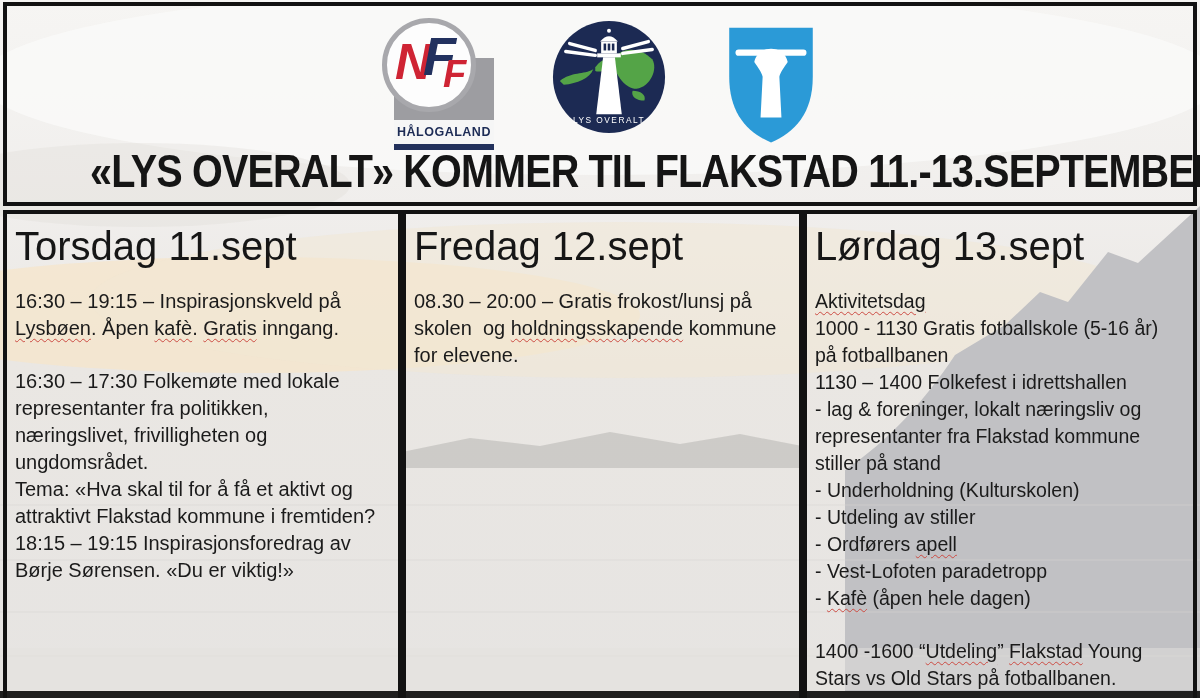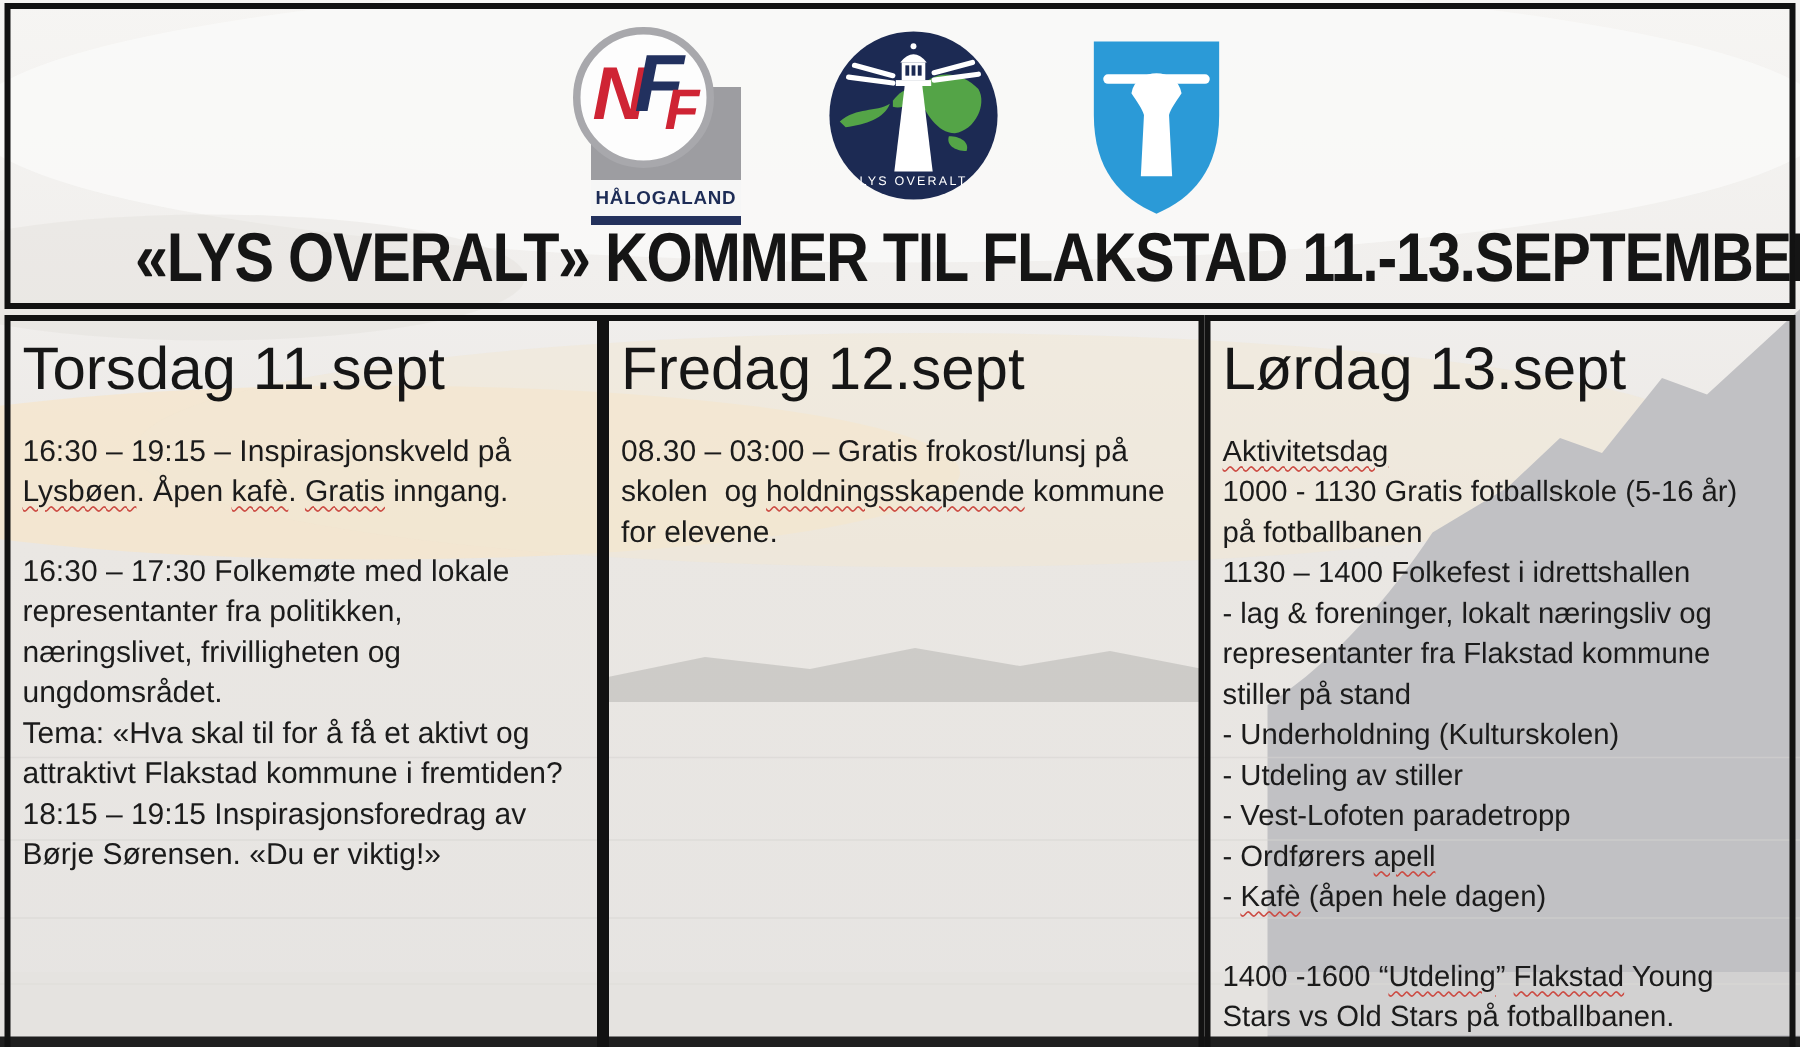--- a/index.html
+++ b/index.html
@@ -144,39 +144,39 @@
         <p class="line"><span>Tema: «Hva skal til for å få et aktivt og</span></p>
         <p class="line"><span>attraktivt Flakstad kommune i fremtiden?</span></p>
         <p class="line"><span>18:15 – 19:15 Inspirasjonsforedrag av</span></p>
         <p class="line"><span>Børje Sørensen. «Du er viktig!»</span></p>
       </div>
   </section>
 
   <section class="box col" id="col-friday">
     <h2 class="day-heading">Fredag 12.sept</h2>
     <div class="lines">
-        <p class="line"><span>08.30 – 03:00 – Gratis frokost/lunsj på</span></p>
+        <p class="line"><span>08.30 – 20:00 – Gratis frokost/lunsj på</span></p>
         <p class="line"><span>skolen  og </span><span class="wavy">holdningsskapende</span><span> kommune</span></p>
         <p class="line"><span>for elevene.</span></p>
       </div>
   </section>
 
   <section class="box col" id="col-saturday">
     <h2 class="day-heading">Lørdag 13.sept</h2>
     <div class="lines">
         <p class="line b"><span class="wavy">Aktivitetsdag</span></p>
         <p class="line"><span>1000 - 1130 Gratis fotballskole (5-16 år)</span></p>
         <p class="line"><span>på fotballbanen</span></p>
         <p class="line"><span>1130 – 1400 </span><span class="b">Folkefest</span><span> i idrettshallen</span></p>
         <p class="line"><span>- lag &amp; foreninger, lokalt næringsliv og</span></p>
         <p class="line"><span>representanter fra Flakstad kommune</span></p>
         <p class="line"><span>stiller på stand</span></p>
         <p class="line"><span>- Underholdning (Kulturskolen)</span></p>
         <p class="line"><span>- Utdeling av stiller</span></p>
+        <p class="line"><span>- Ordførers </span><span class="wavy">apell</span></p>
         <p class="line"><span>- Vest-Lofoten paradetropp</span></p>
-        <p class="line"><span>- Ordførers </span><span class="wavy">apell</span></p>
         <p class="line"><span>- </span><span class="wavy">Kafè</span><span> (åpen hele dagen)</span></p>
         <p class="line blank"><span>1400 -1600 “</span><span class="b wavy">Utdeling</span><span>” </span><span class="wavy">Flakstad</span><span> Young</span></p>
         <p class="line"><span>Stars vs Old Stars på fotballbanen.</span></p>
       </div>
   </section>
 
 </div>
 
 </body></html>

